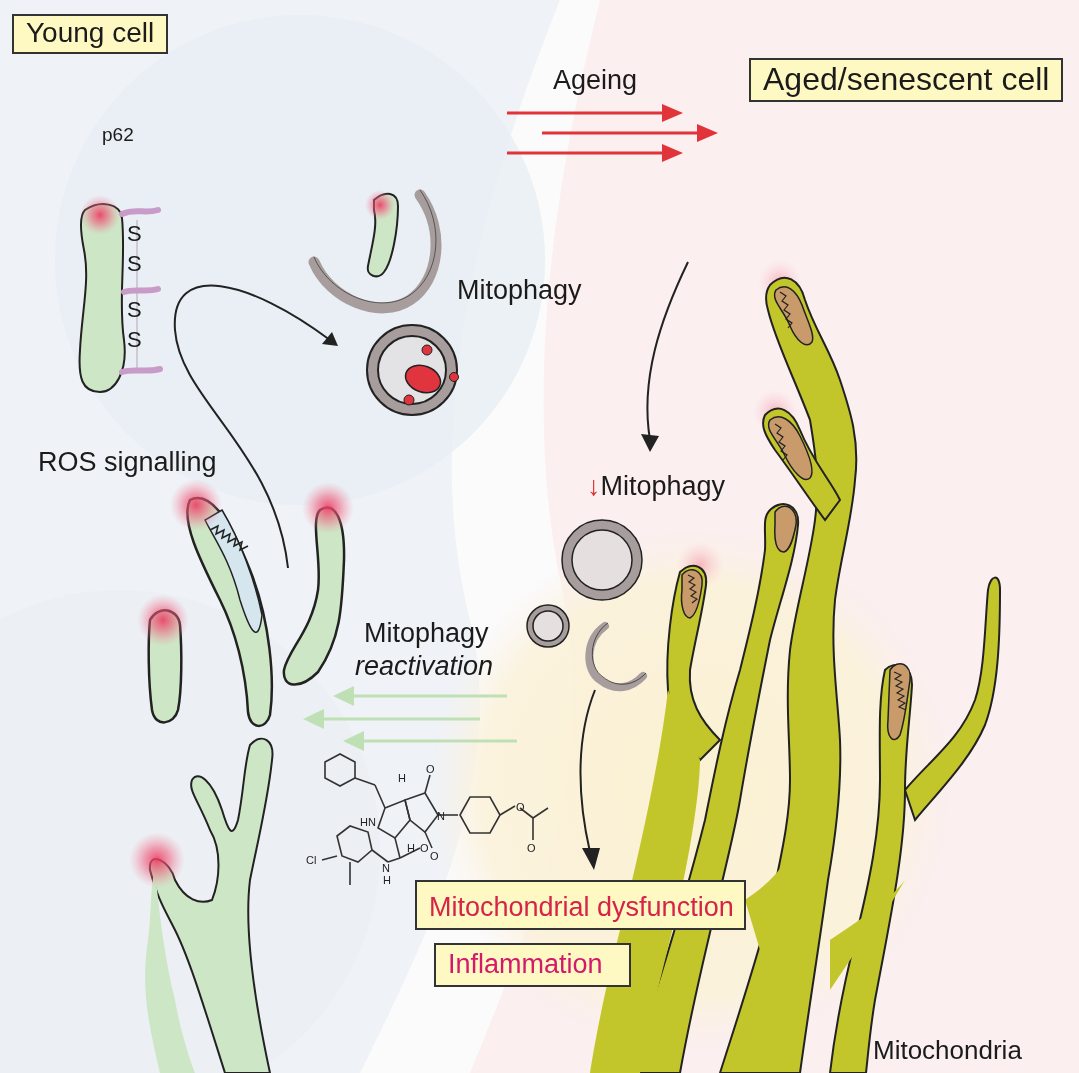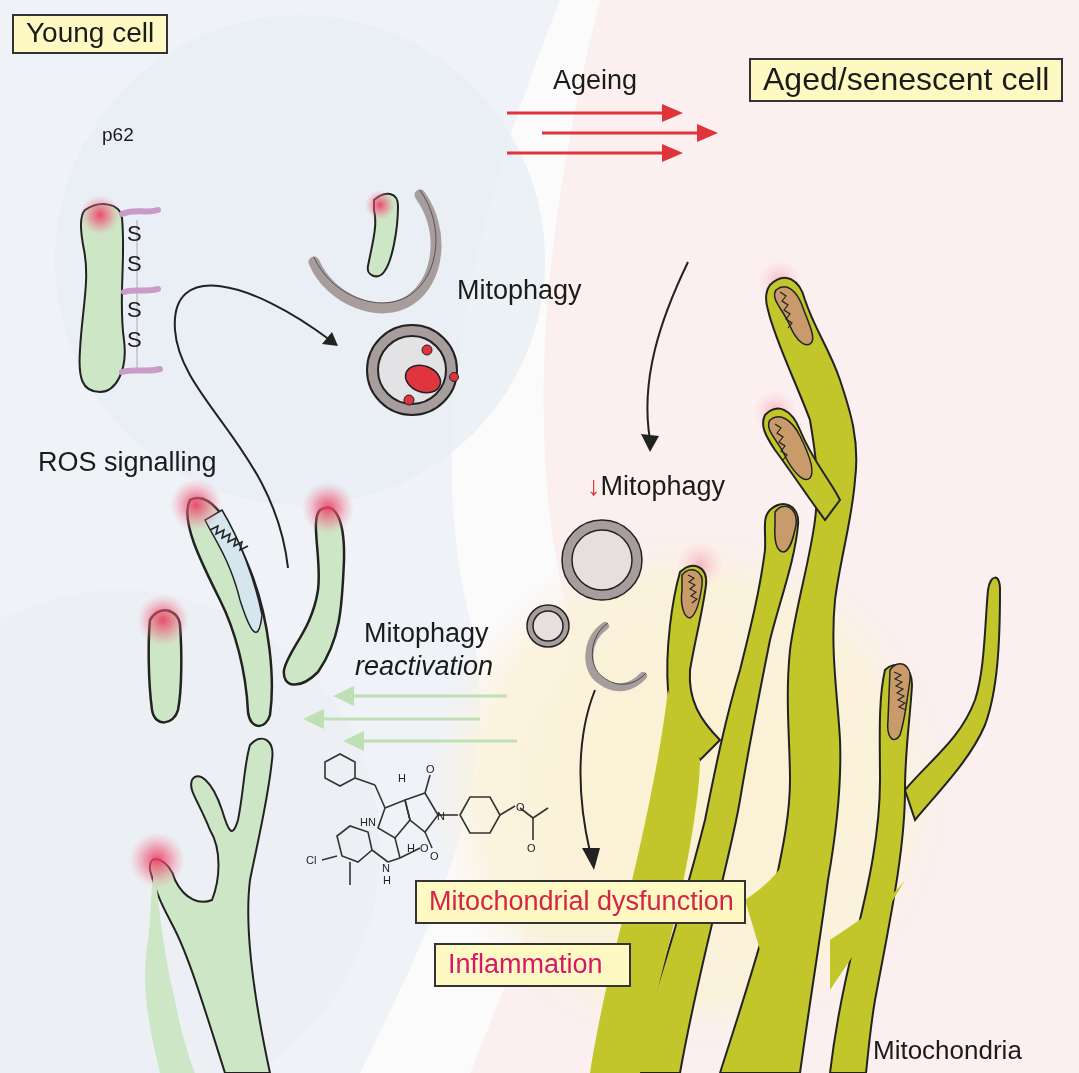--- a/index.html
+++ b/index.html
@@ -212,17 +212,17 @@
 <div class="lbl" style="left:38px;top:448px;font-size:27px;">ROS signalling</div>
 
 <div class="lbl" style="left:553px;top:66px;font-size:27px;">Ageing</div>
 
 
 <div class="lbl" style="left:587px;top:472px;font-size:27px;"><span class="down-red">↓</span><span>Mitophagy</span></div>
 
 <div class="lbl" style="left:364px;top:619px;font-size:27px;">Mitophagy</div>
 <div class="lbl" style="left:355px;top:652px;font-size:27px;font-style:italic;">reactivation</div>
 
-<div class="lbl boxed red-text" style="left:415px;top:880px;font-size:27px;padding:5px 10px 5px 12px;">Mitochondrial dysfunction</div>
+<div class="lbl boxed red-text" style="left:415px;top:880px;font-size:27px;padding:11px 10px 5px 12px;">Mitochondrial dysfunction</div>
 <div class="lbl boxed pink-text" style="left:434px;top:943px;font-size:27px;padding:5px 26px 5px 12px;">Inflammation</div>
 
 <div class="lbl" style="left:873px;top:1036px;font-size:26px;">Mitochondria</div>
 </div>
 
 </body></html>

